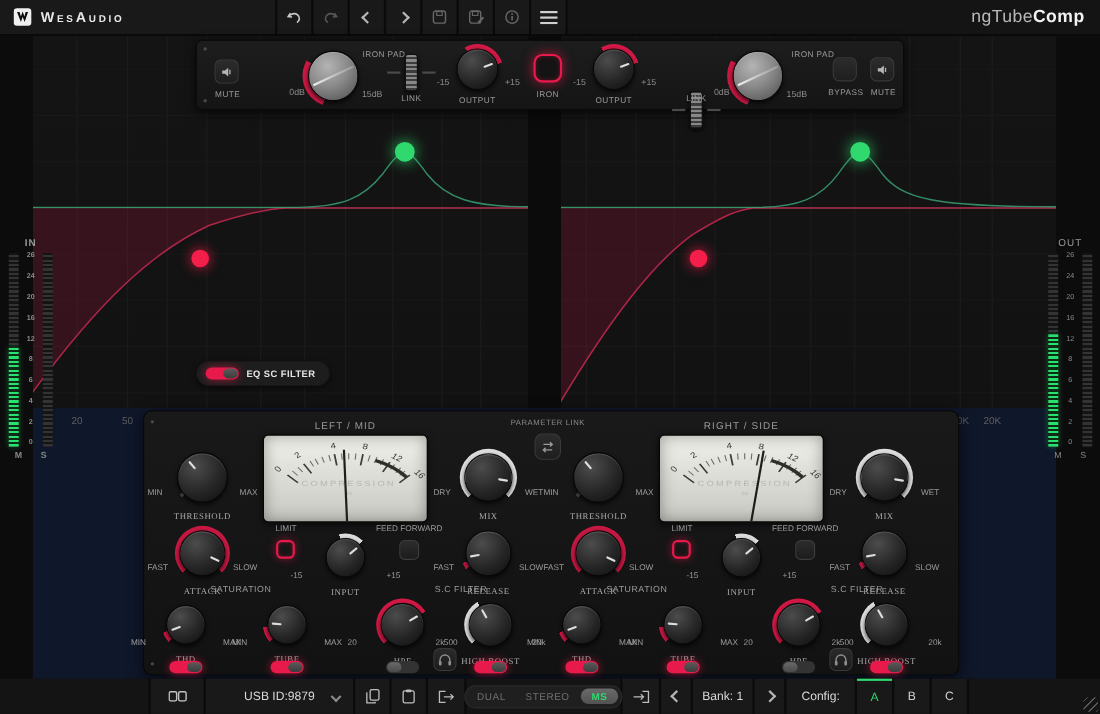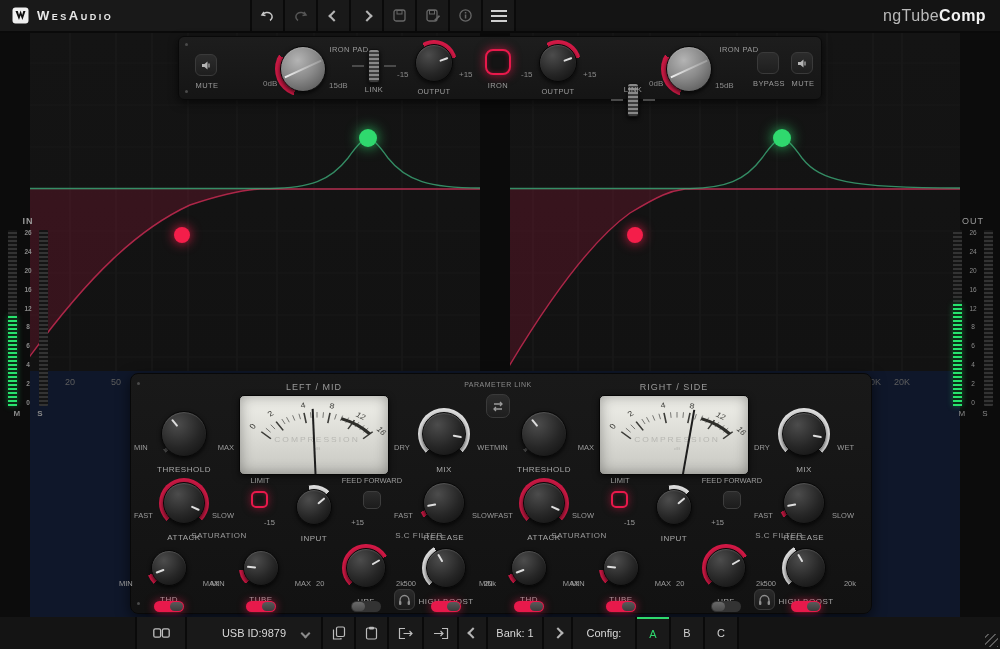--- a/index.html
+++ b/index.html
@@ -73,21 +73,21 @@
   .ring { position:absolute; border-radius:50%; }
   .cap { position:absolute; border-radius:50%; background:radial-gradient(circle at 35% 28%, #4c4c4c, #262626 55%, #101010 95%); border:1px solid #070707; box-shadow:inset 0 1px 1px rgba(255,255,255,.15), 0 2px 4px rgba(0,0,0,.7); }
   .cap .ind { position:absolute; left:50%; top:3px; width:2px; height:9px; margin-left:-1px; background:#ddd; border-radius:1px; transform-origin:50% calc(50% + 0px); }
   .cap .indwrap { position:absolute; inset:0; }
   .silver { background:radial-gradient(circle at 38% 30%, #b4b4b4, #8a8a8a 45%, #565656 90%); }
   .silver .line { position:absolute; left:50%; top:4%; width:1.5px; height:92%; margin-left:-1px; background:linear-gradient(#f0f0f0,#9a9a9a); }
 
   .kgroup { position:absolute; width:96px; text-align:center; }
   .kgroup .kmin { position:absolute; bottom:22px; left:-2px; font-size:7.5px; color:#9b9b9b; }
   .kgroup .kmax { position:absolute; bottom:22px; right:-2px; font-size:7.5px; color:#9b9b9b; }
-  .kgroup .klabel { display:block; margin-top:5px; font-size:8px; color:#a8a8a8; letter-spacing:.5px; }
+  .kgroup .klabel { display:block; margin-top:5px; font-size:8px; color:#a8a8a8; letter-spacing:.5px;font-family:Liberation Serif, serif; }
 
   
   .fader { position:relative; width:44px; height:34px; }
   .fader .rail { position:absolute; top:16px; height:2px; width:12px; background:#4a4a4a; }
   .fader .handle { position:absolute; left:16px; top:0; width:12px; height:34px; border-radius:3px; background:repeating-linear-gradient(to bottom,#888 0 2px,#3c3c3c 2px 4px); border:1px solid #111; box-shadow:0 2px 4px rgba(0,0,0,.7); }
 
   
   #comppanel { position:absolute; left:130px; top:373px; width:742px; height:241px; background:linear-gradient(#191919,#121212); border:1px solid #080808; border-radius:8px; box-shadow:0 4px 14px rgba(0,0,0,.6); }
   .channel { position:absolute; top:5px; width:370px; height:232px; }
   #ch-left { left:5px; } #ch-right { left:365px; }
@@ -269,20 +269,26 @@
       <span style="left:140px">200</span>
       <span style="left:190px">500</span>
       <span style="left:227px">1K</span>
       <span style="left:267px">2K</span>
       <span style="left:317px">5K</span>
       <span style="left:363px">10K</span>
       <span style="left:392px">20K</span>
     </div>
   </div>
 
+  <div id="eqsc">
+    <div class="switch on">
+        <div class="thumb"></div>
+      </div>
+    <span class="lbl">EQ SC FILTER</span>
+  </div>
 
   <div class="meter" id="meter-in">
     <div class="meter-title">IN</div>
     <div class="meter-body">
       <div class="led">
           <div class="led-fill" style="height:51%"></div>
         </div>
       <div class="mscale">
         <span>26</span>
           <span>24</span>
@@ -825,20 +831,27 @@
           <rect x="1.5" y="2" width="10" height="11" rx="1.5" fill="none" stroke="#bdbdbd" stroke-width="1.2"></rect>
           <rect x="4" y="0.8" width="5" height="2.6" rx="1" fill="#bdbdbd"></rect>
         </svg>
     </div>
     <div class="fcell btn" style="width:33px">
       <svg width="16" height="13" viewBox="0 0 16 13">
           <path d="M7 1.5 L1.5 1.5 L1.5 11.5 L7 11.5" fill="none" stroke="#bdbdbd" stroke-width="1.2"></path>
           <path d="M5.5 6.5 L14 6.5 M11.5 4 L14 6.5 L11.5 9" fill="none" stroke="#bdbdbd" stroke-width="1.2"></path>
         </svg>
     </div>
+    <div class="fcell" id="modegroup">
+      <div id="modepill">
+        <span class="mode">DUAL</span>
+        <span class="mode">STEREO</span>
+        <span class="mode sel">MS</span>
+      </div>
+    </div>
     <div class="fcell btn" style="width:33px">
       <svg width="16" height="13" viewBox="0 0 16 13">
           <path d="M9 1.5 L14.5 1.5 L14.5 11.5 L9 11.5" fill="none" stroke="#bdbdbd" stroke-width="1.2"></path>
           <path d="M1 6.5 L10 6.5 M7.5 4 L10 6.5 L7.5 9" fill="none" stroke="#bdbdbd" stroke-width="1.2"></path>
         </svg>
     </div>
     <div class="fcell btn" style="width:27px">
         <span class="chev left"></span>
       </div>
     <div class="fcell" style="width:54px">

